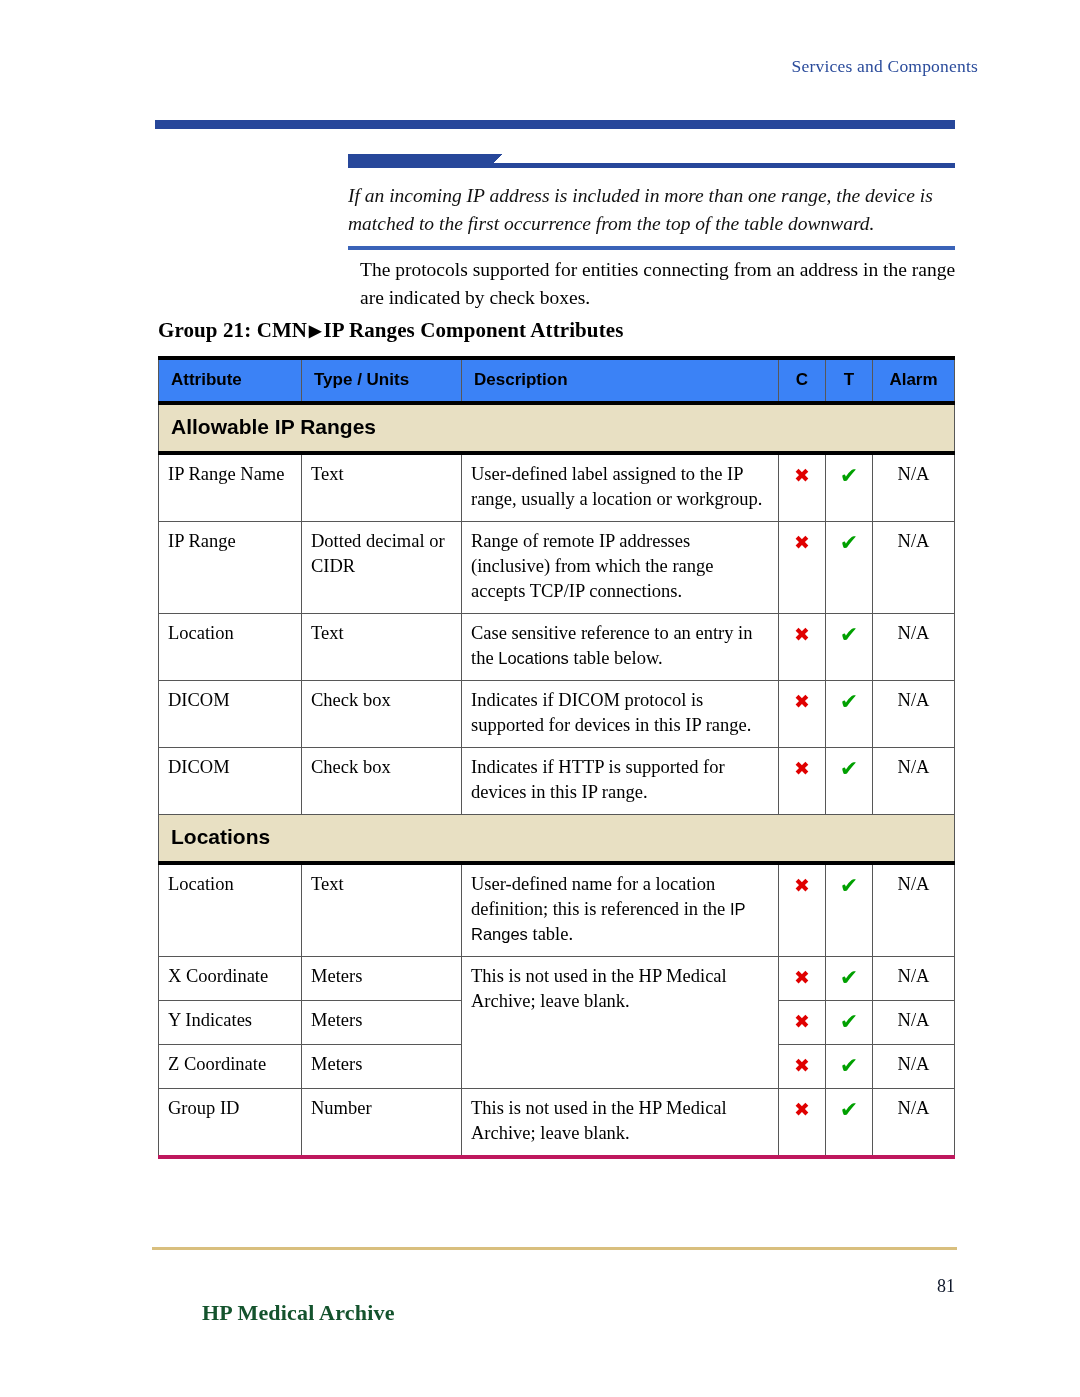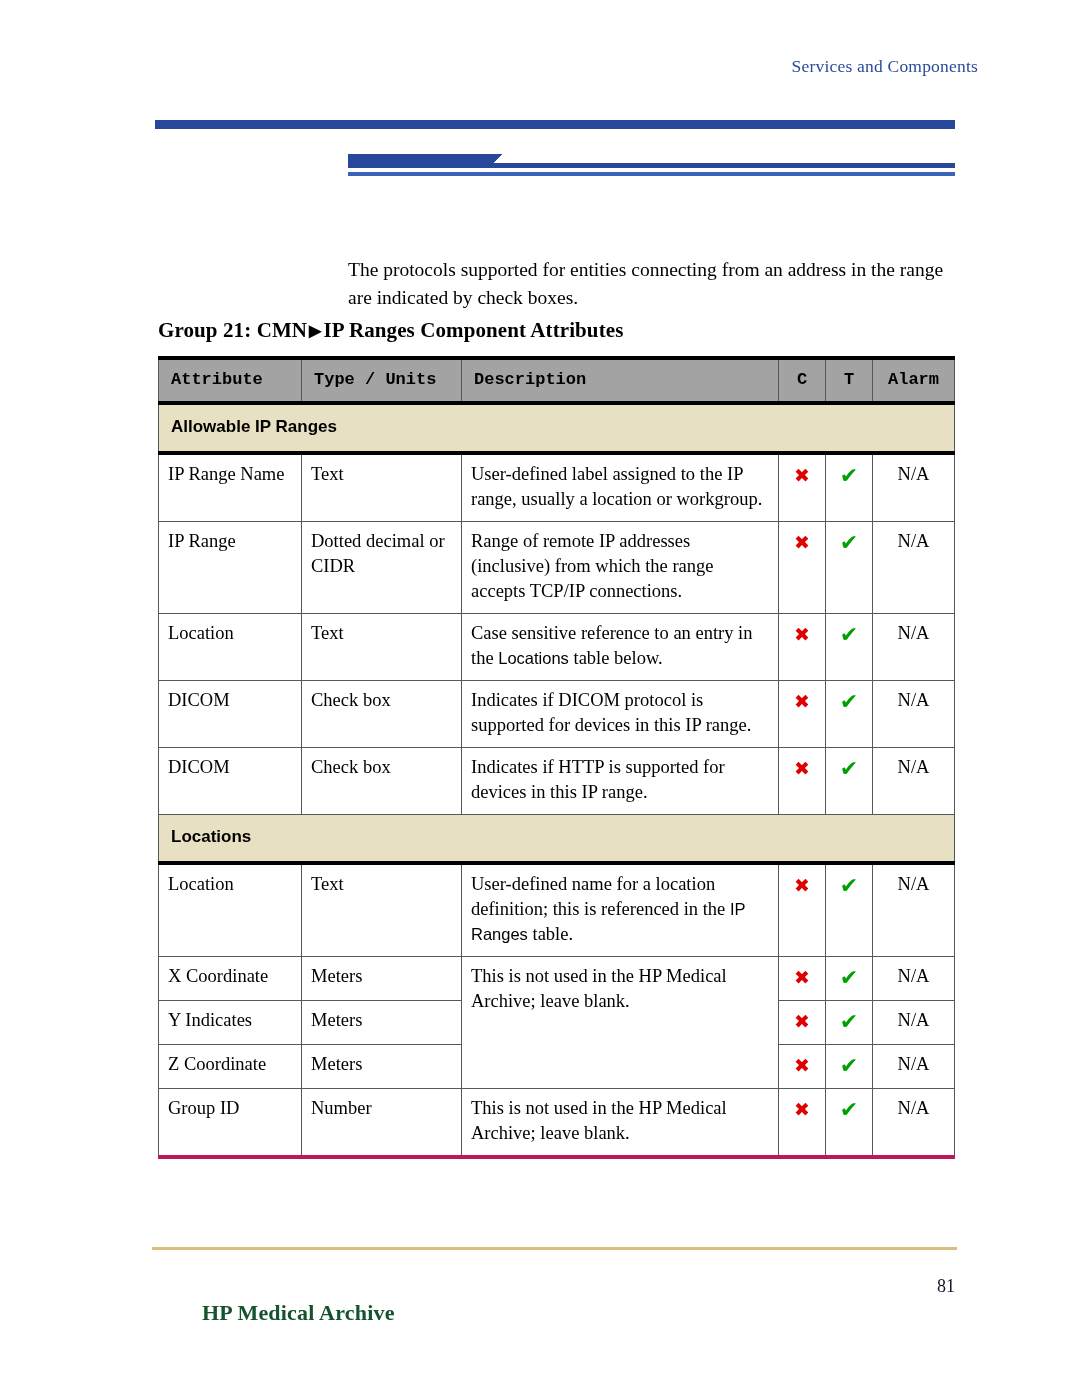--- a/index.html
+++ b/index.html
@@ -88,21 +88,21 @@
   .note-rule-bottom {
     width: 607px;
     height: 4px;
     background: #3a63b8;
   }
 
   
   .body-para {
     position: absolute;
     top: 256px;
-    left: 348px;
+    left: 360px;
     width: 610px;
     font-size: 19.5px;
     line-height: 28px;
   }
 
   
   .table-caption {
     position: absolute;
     top: 318px;
     left: 158px;
@@ -137,22 +137,22 @@
   
   .col-attr   { width: 143px; }
   .col-type   { width: 160px; }
   .col-desc   { width: 317px; }
   .col-c      { width: 47px; }
   .col-t      { width: 47px; }
   .col-alarm  { width: 82px; }
 
   
   .attr-table thead th {
-    background: #a3a3a3;
-    font-family: Liberation Mono, monospace;
+    background: #3b82f6;
+    font-family: Liberation Sans, sans-serif;
     font-weight: bold;
     font-size: 17px;
     text-align: left;
     vertical-align: middle;
     padding: 9px 9px 10px 12px;
     border-top: 4px solid #000000;
     border-bottom: 4px solid #000000;
     border-left: 1px solid #575757;
     border-right: 1px solid #575757;
     line-height: 22px;
@@ -160,21 +160,21 @@
   .attr-table thead th.center-h {
     text-align: center;
     padding-left: 9px;
   }
 
   
   tr.section-row td {
     background: #e8e0c3;
     font-family: "Liberation Sans", sans-serif;
     font-weight: bold;
-    font-size: 17px;
+    font-size: 21px;
     padding: 11px 9px 13px 12px;
     border-top: 1px solid #575757;
     border-bottom: 4px solid #000000;
     border-left: 1px solid #575757;
     border-right: 1px solid #575757;
     line-height: 22px;
   }
 
   
   td.mark {
@@ -250,20 +250,21 @@
 <div class="running-header">Services and Components</div>
 
 <div class="header-rule"></div>
 
 <div class="note-block">
   <div class="note-bar">
     <div class="note-bar-thick"></div>
     <div class="note-bar-step"></div>
     <div class="note-bar-thin"></div>
   </div>
+  <div class="note-text">If an incoming IP address is included in more than one range, the device is matched to the first occurrence from the top of the table downward.</div>
   <div class="note-rule-bottom"></div>
 </div>
 
 <div class="body-para">The protocols supported for entities connecting from an address in the range are indicated by check boxes.</div>
 
 <div class="table-caption">
   <span>Group 21: CMN</span><span class="caption-tri">▶</span><span>IP Ranges Component Attributes</span>
 </div>
 
 <table class="attr-table">

